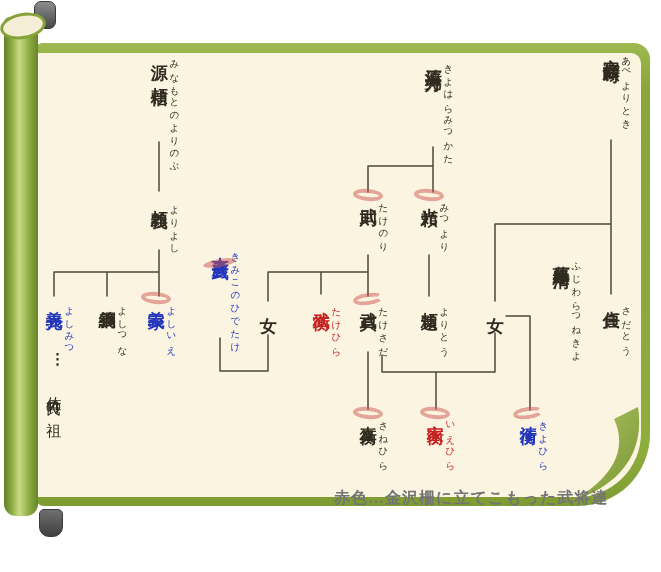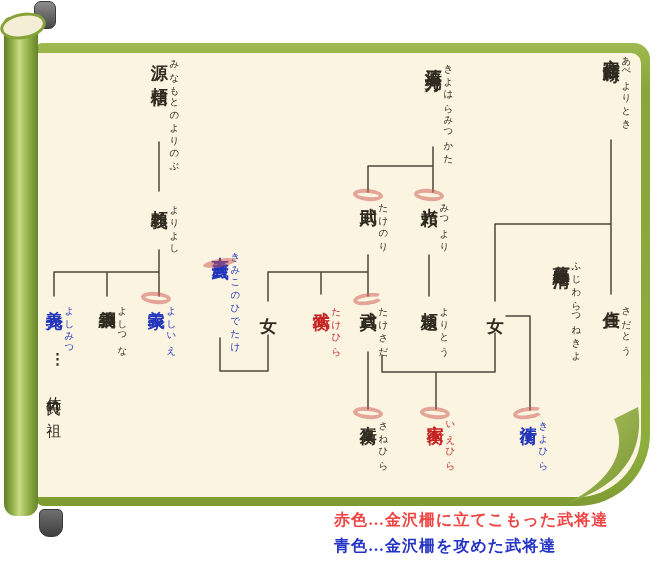--- a/index.html
+++ b/index.html
@@ -52,21 +52,21 @@
   .pp5{left:50px;top:352px;}   .pp6{left:45px;top:385px;}
   .pp7{left:211px;top:243px;}  .pp8{left:259px;top:303px;}
   .pp9{left:424px;top:55px;}   .pp10{left:359px;top:194px;} .pp11{left:420px;top:194px;}
   .pp12{left:312px;top:298px;} .pp13{left:359px;top:298px;} .pp14{left:420px;top:298px;}
   .pp15{left:602px;top:46px;}  .pp16{left:486px;top:303px;}
   .pp17{left:552px;top:252px;} .pp18{left:602px;top:297px;}
   .pp19{left:359px;top:412px;} .pp20{left:426px;top:412px;} .pp21{left:519px;top:412px;}
 
   
   .legend{position:absolute;left:334px;z-index:7;font-size:16px;font-weight:bold;letter-spacing:1px;}
-  .legend-red{top:510px;color:#ef4444;}
+  .legend-red{top:488px;color:#737373;}
   .legend-blue{top:536px;color:#2433c4;}
 </style>
 </head>
 <body>
 
 <div class="stage">
 
   <div class="scroll-frame">
     <div class="scroll-paper"></div>
     <svg class="fold" viewBox="0 0 92 104">
@@ -176,15 +176,14 @@
   <div class="person pp20 c-red circ">
     <span class="name">家衡</span>
     <span class="furi">いえひら</span>
   </div>
   <div class="person pp21 c-blue circ circ-open">
     <span class="name">清衡</span>
     <span class="furi">きよひら</span>
   </div>
 
   <div class="legend legend-red">赤色…金沢柵に立てこもった武将達</div>
-  <div class="legend legend-blue">青色…金沢柵を攻めた武将達</div>
 
 </div>
 
 </body></html>

